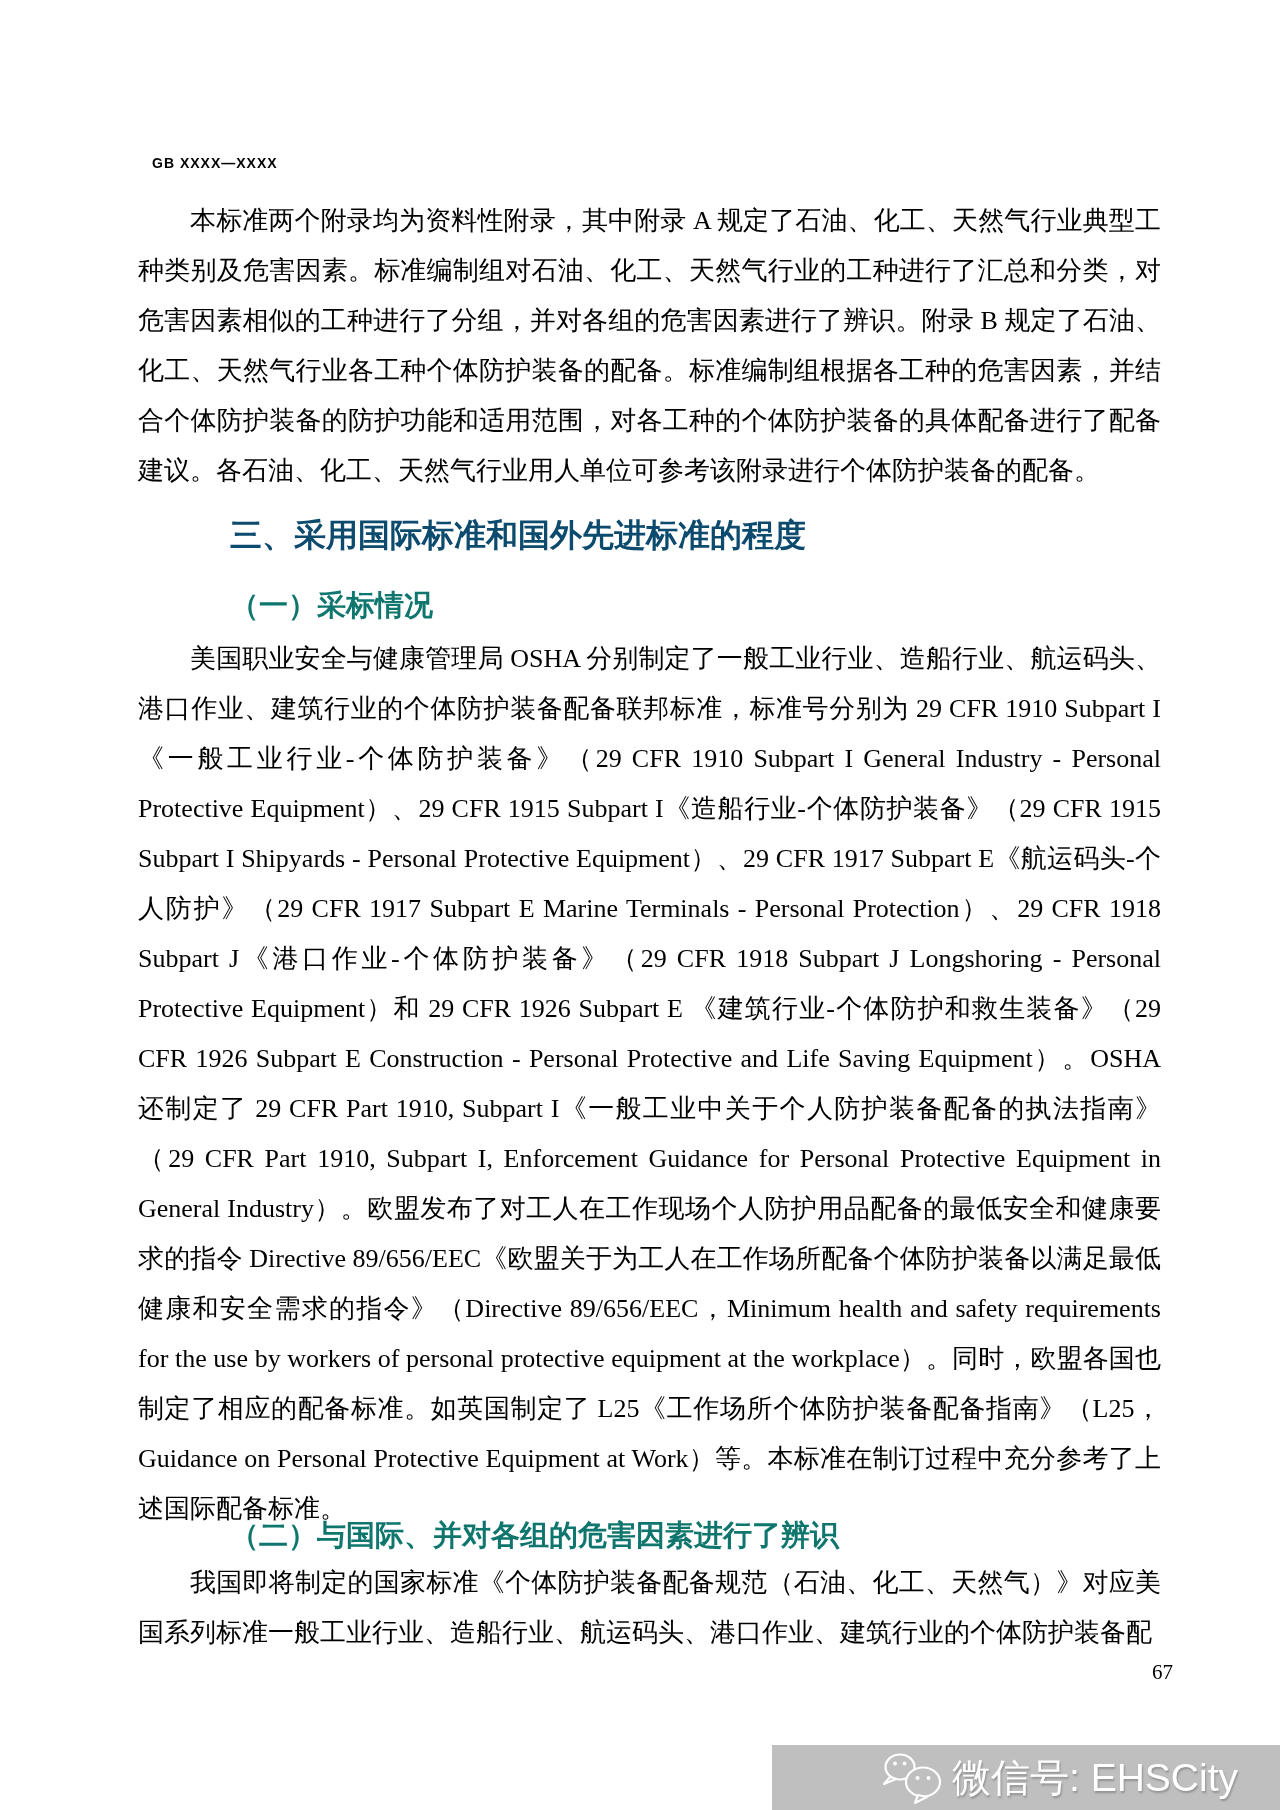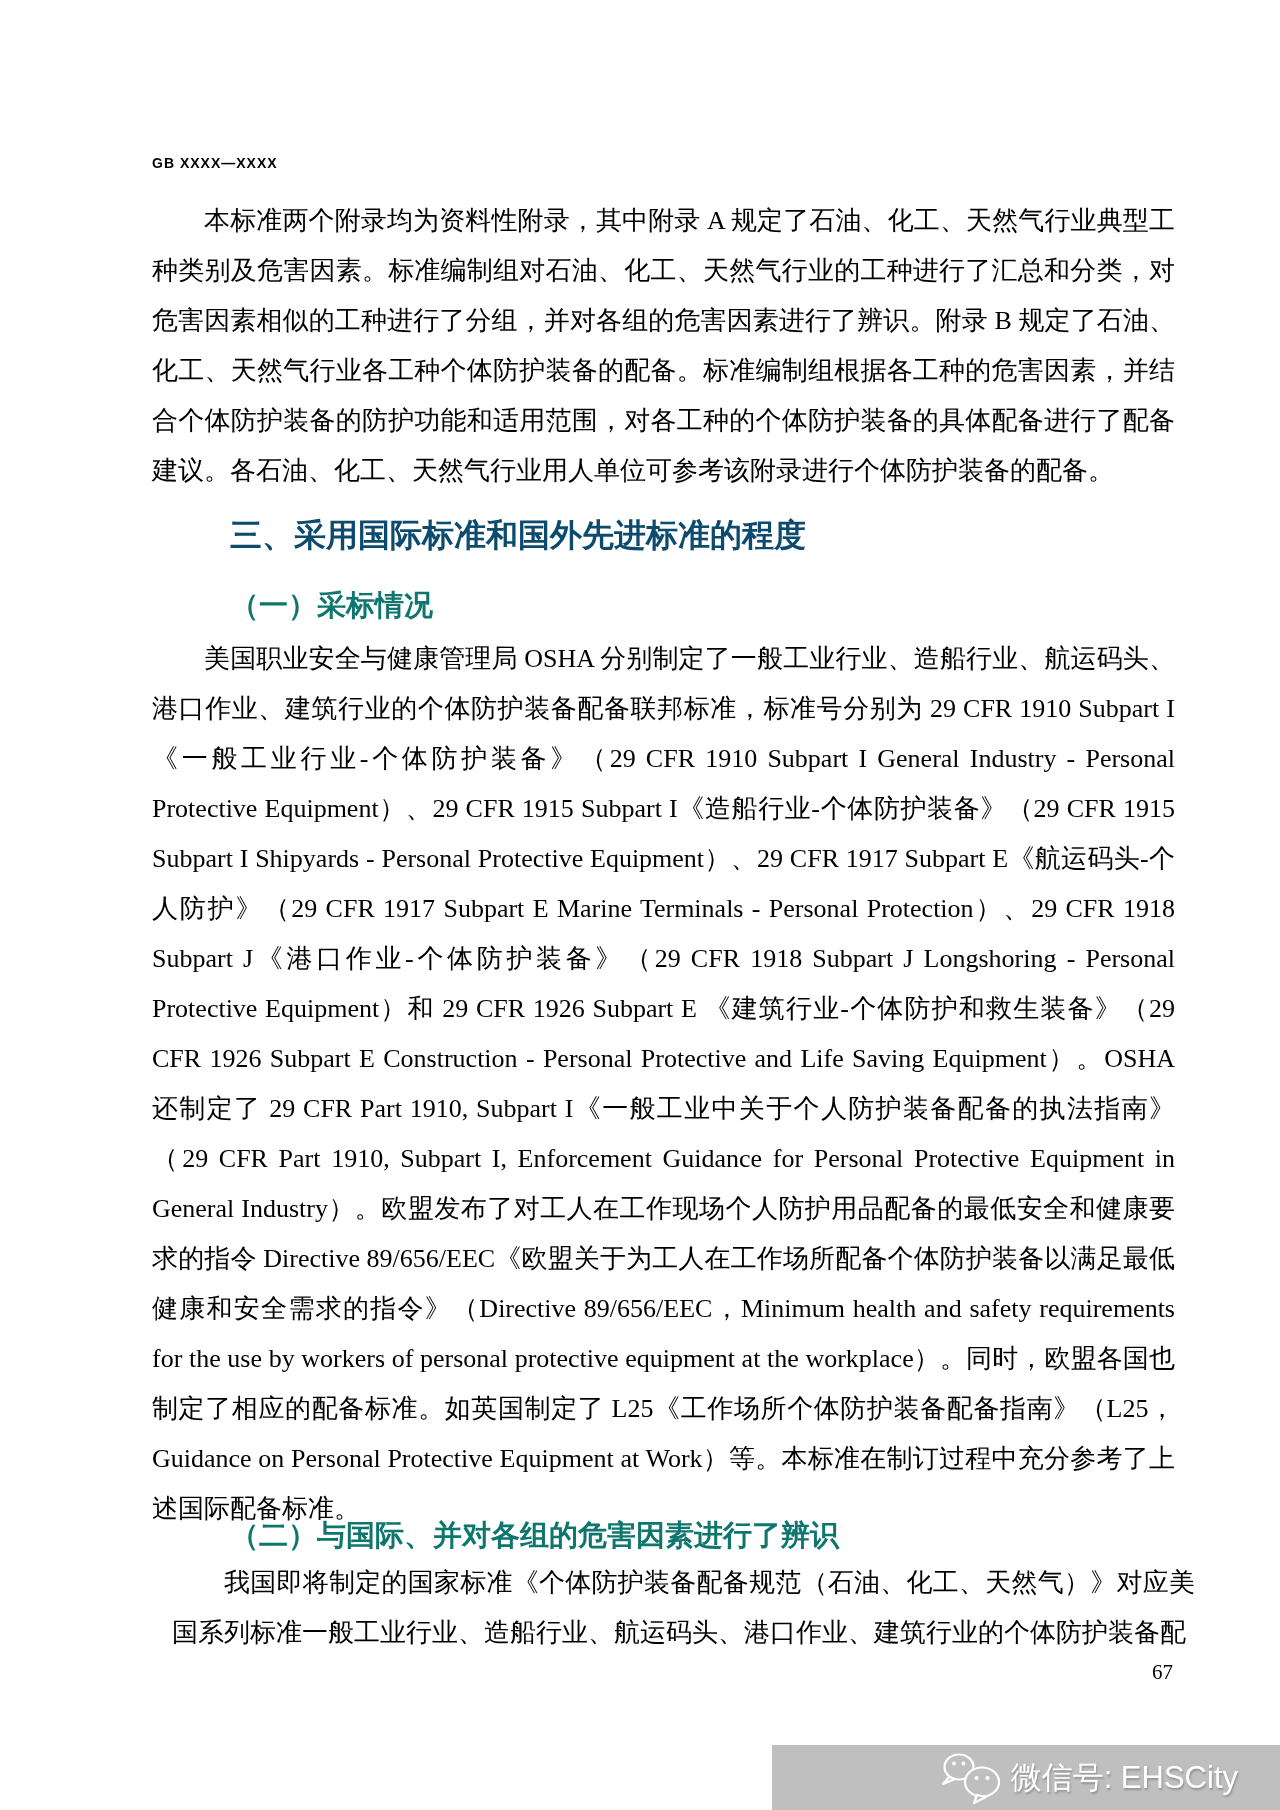--- a/index.html
+++ b/index.html
@@ -18,32 +18,32 @@
     top: 155px;
     font-family: "Liberation Sans", "DejaVu Sans", sans-serif;
     font-weight: 700;
     font-size: 14px;
     letter-spacing: 1px;
     color: #000000;
     white-space: nowrap;
   }
   .body-para {
     position: absolute;
-    left: 152px;
+    left: 138px;
     width: 1023px;
     font-size: 26px;
     line-height: 50px;
     text-align: justify;
     text-justify: inter-ideograph;
     color: #000000;
     text-indent: 52px;
   }
   .para-1 { top: 170px; }
   .para-2 { top: 608px; }
-  .para-3 { top: 1532px; margin-left: 20px; }
+  .para-3 { top: 1532px; }
   .section-heading {
     position: absolute;
     left: 152px;
     width: 1023px;
     padding-left: 78px;
     box-sizing: border-box;
     top: 478px;
     font-family: "Liberation Sans", "DejaVu Sans", sans-serif;
     font-weight: 700;
     font-size: 32px;
@@ -87,21 +87,21 @@
     box-sizing: border-box;
   }
   .wechat-icon {
     width: 66px;
     height: 54px;
     margin-right: 6px;
     flex: 0 0 auto;
   }
   .watermark-label {
     font-family: "Liberation Sans", "DejaVu Sans", sans-serif;
-    font-size: 31px;
+    font-size: 39px;
     color: #ffffff;
     text-shadow: 1px 2px 2px rgba(110,110,110,0.55);
     white-space: nowrap;
   }
 </style>
 </head>
 <body>
 
 <div class="doc-header">GB XXXX—XXXX</div>
 

